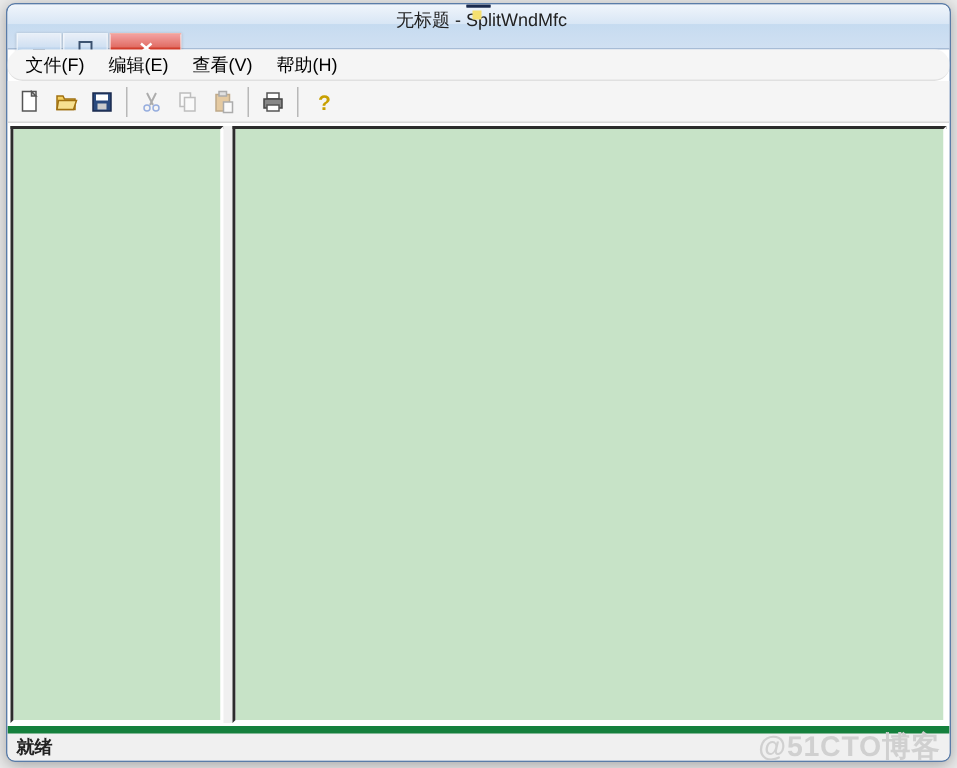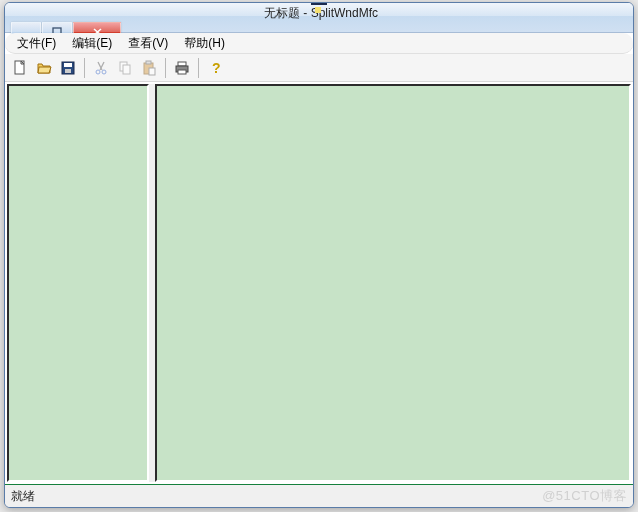--- a/index.html
+++ b/index.html
@@ -113,30 +113,31 @@
       width: 100%; height: 100%;
       background: #c7e3c7;
       overflow: auto;
     }
     .pane::-webkit-scrollbar { width: 17px; height: 17px; }
     .pane::-webkit-scrollbar-track { background: #f0f0f0; border-left: 1px solid #d8d8d8; }
     .pane::-webkit-scrollbar-thumb { background: #cdcdcd; border: 1px solid #b8b8b8; border-radius: 2px; }
     .status-bar {
       height: 23px;
       background: #f0f0f0;
-      border-top: 1px solid #15803d;
+      border-top: 5px solid #15803d;
       display: flex;
       align-items: center;
       padding: 0 6px;
       color: #222;
+      font-weight: bold;
     }
     .status-text { flex: 1; }
     .watermark {
       color: #d0d0d0;
-      font-size: 13px;
+      font-size: 19px;
       letter-spacing: 0.5px;
       margin-left: 20px;
     }
   </style>
 </head>
 <body>
 
 <div class="window">
 
   <div class="title-bar">

